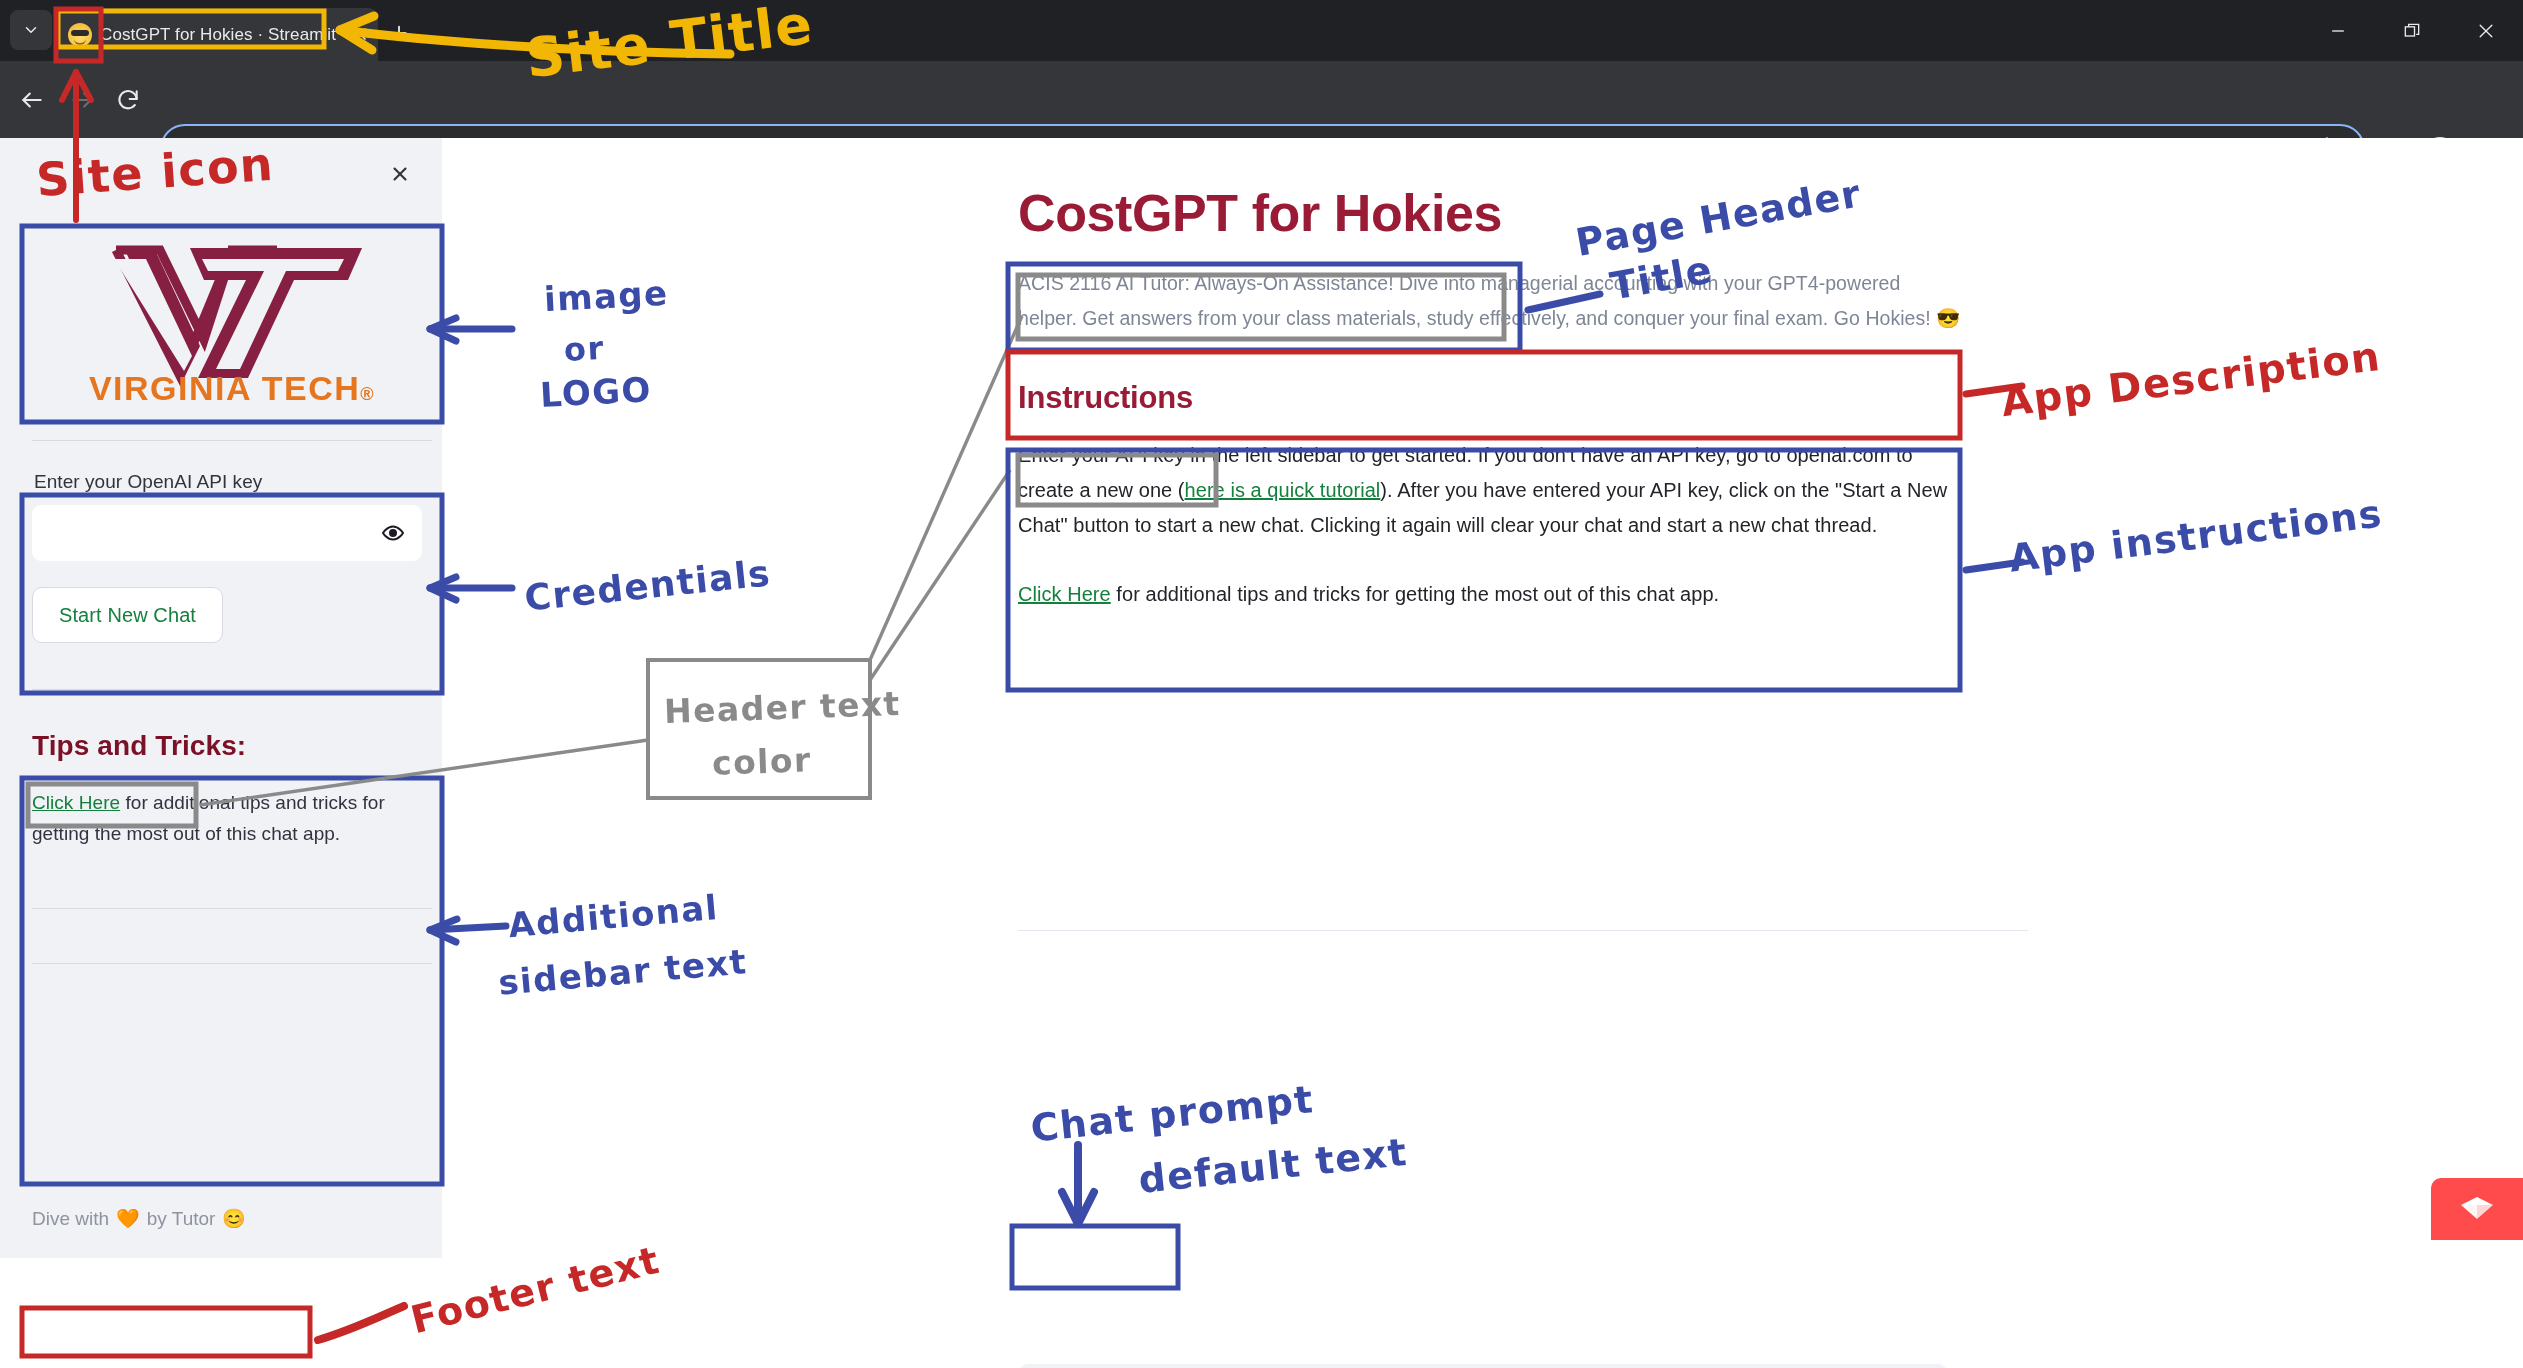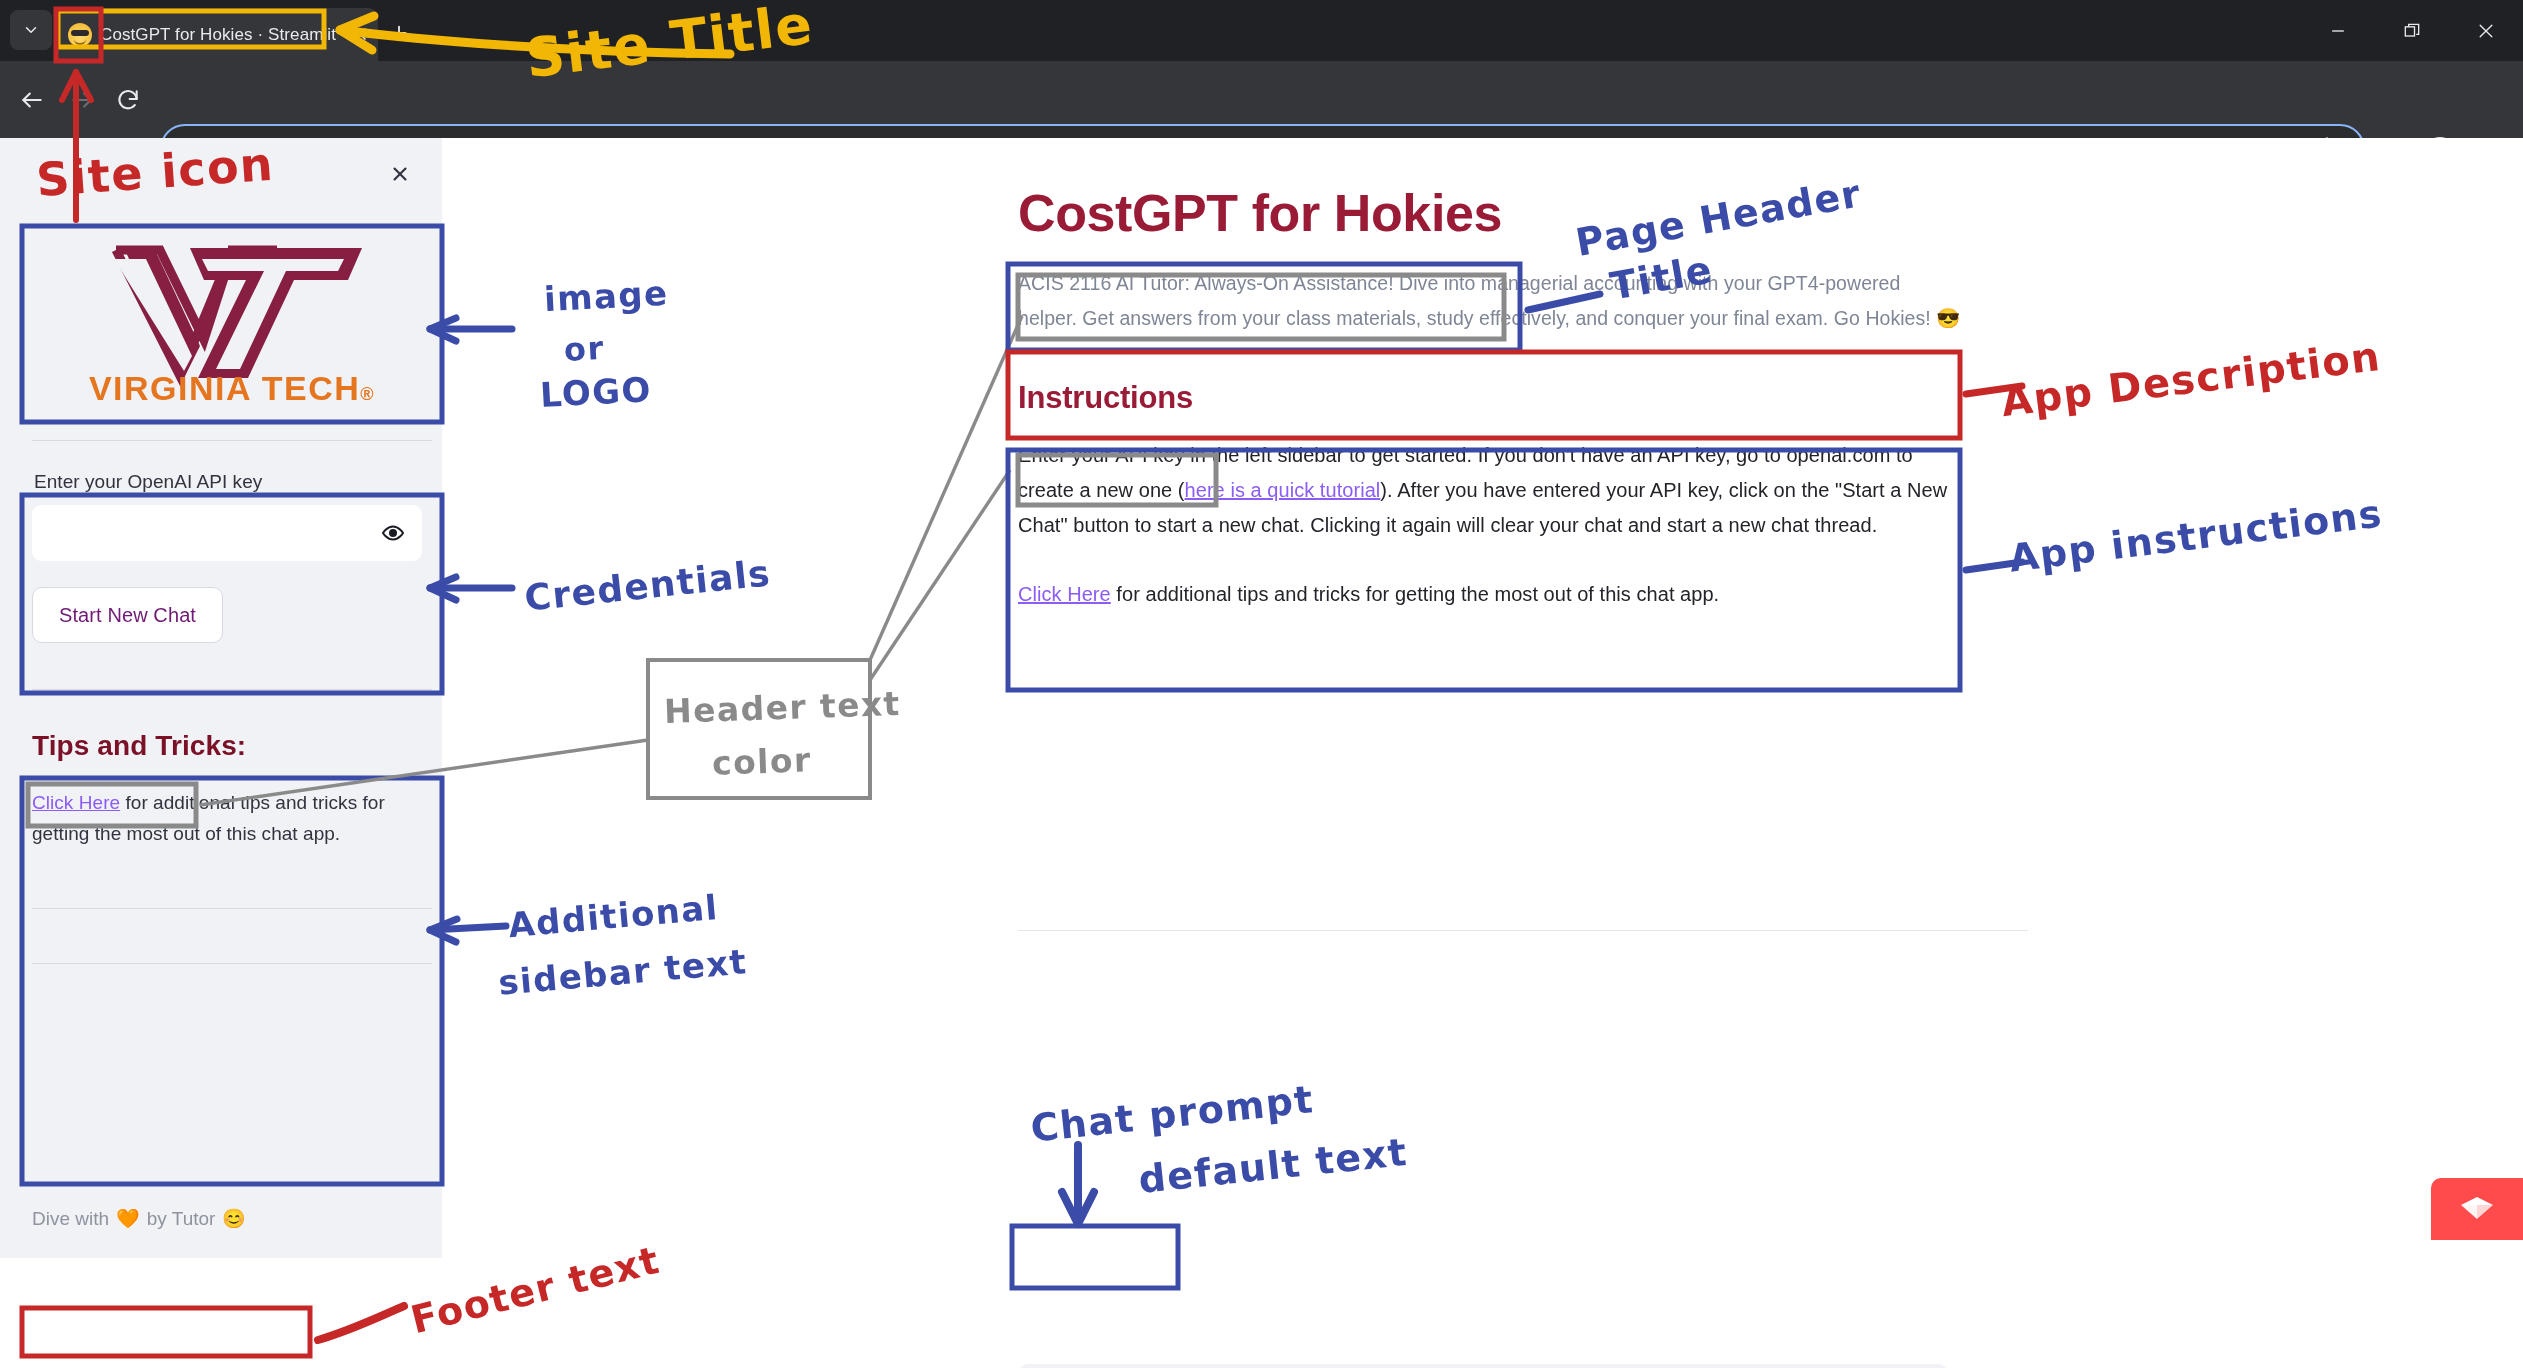--- a/index.html
+++ b/index.html
@@ -107,28 +107,28 @@
   .api-label { color: #31333f; font-size: 19px; margin: 30px 0 12px 2px; letter-spacing: .05px; }
   .api-input {
     width: 390px; height: 56px; background: #ffffff; border: none; border-radius: 9px;
     position: relative; display: flex; align-items: center; padding-right: 16px;
     justify-content: flex-end;
   }
   .eye-icon { width: 26px; height: 26px; display:flex; align-items:center; justify-content:center; }
   .eye-icon svg { width: 24px; height: 24px; }
   .start-btn {
     margin-top: 26px; height: 56px; padding: 4px 26px; background: #ffffff;
-    border: 1px solid #d7dae0; border-radius: 10px; color: #701a75;
+    border: 1px solid #d7dae0; border-radius: 10px; color: #15803d;
     font-size: 20px; font-family: "Liberation Sans", sans-serif; display: inline-flex;
     align-items: center; letter-spacing: .1px;
   }
 
   .sb-h { color: #7b1127; font-size: 28px; font-weight: bold; letter-spacing: .1px; }
   .sb-p { color: #31333f; font-size: 19px; line-height: 1.62; letter-spacing: .05px; }
-  .sb-link { color: #8b5cf6; text-decoration: underline; }
+  .sb-link { color: #15803d; text-decoration: underline; }
 
   .sb-footer {
     position: absolute; left: 32px; bottom: 28px; width: 380px;
     color: #8e939e; font-size: 19px; display: flex; align-items: center; gap: 7px;
   }
 
   
   .main { position: absolute; left: 442px; top: 0; right: 0; height: 1102px; }
   .main-col { position: absolute; left: 576px; top: 46px; width: 945px; }
   .page-title {

